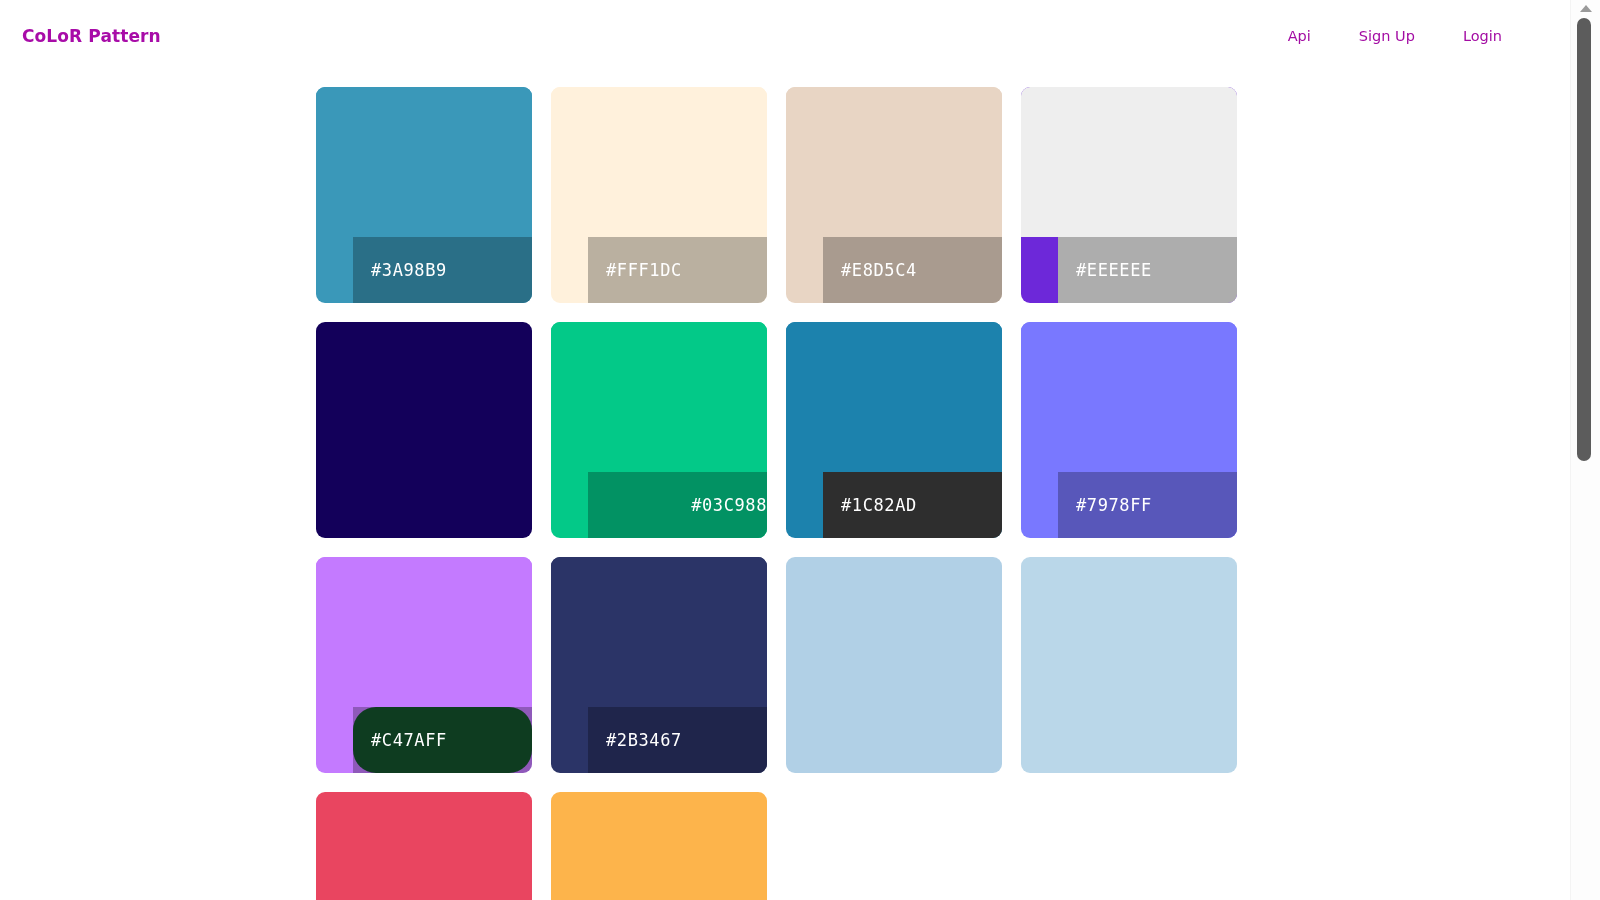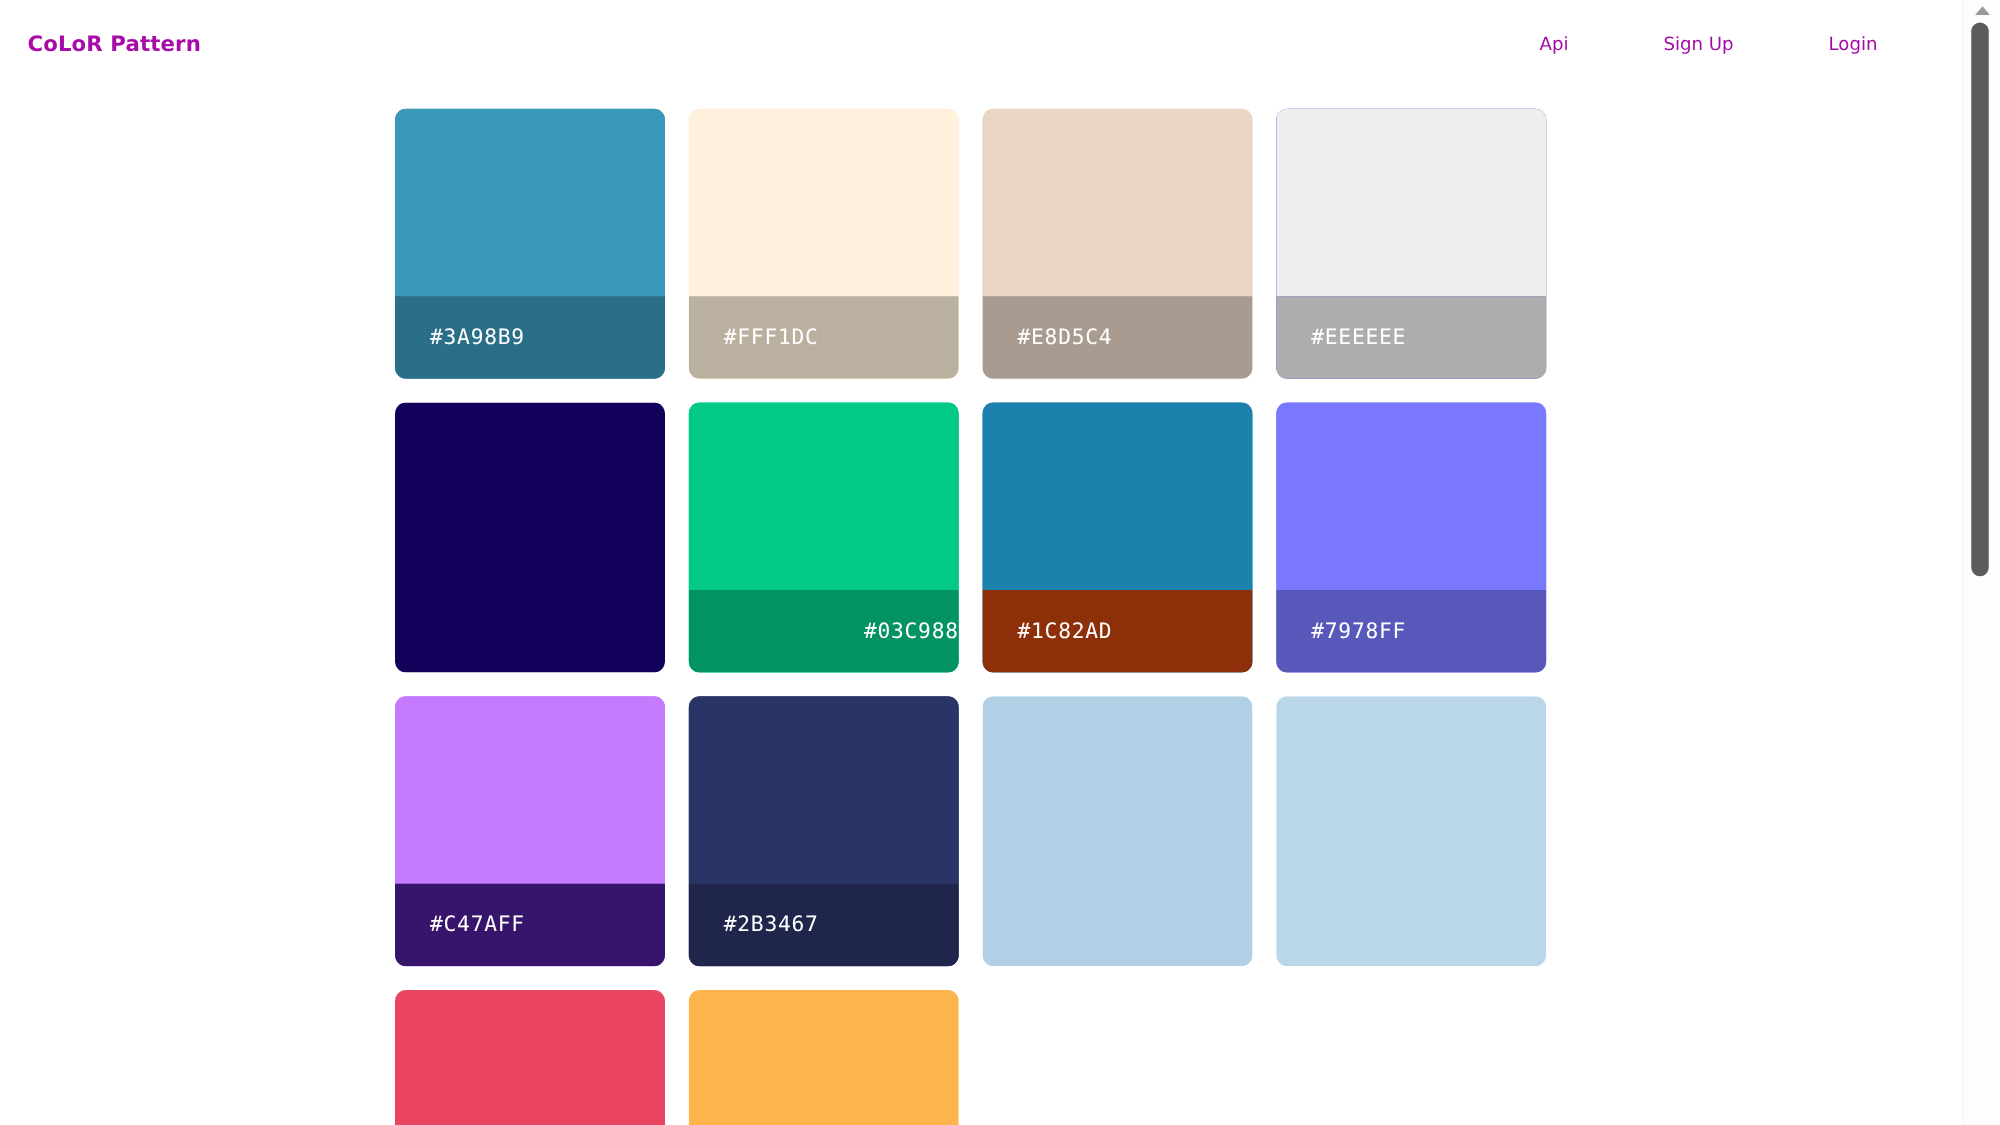--- a/index.html
+++ b/index.html
@@ -44,21 +44,21 @@
     color: #a80ca8;
     letter-spacing: 0.1px;
     white-space: nowrap;
     line-height: 1;
     padding-top: 4px;
   }
 
   #main-nav {
     display: flex;
     align-items: center;
-    gap: 76px;
+    gap: 48px;
     padding-right: 46px;
     padding-top: 4px;
   }
 
   .nav-link {
     font-size: 14.5px;
     color: #a30ca3;
     text-decoration: none;
     white-space: nowrap;
     cursor: pointer;
@@ -90,22 +90,23 @@
 
   .card-swatch {
     flex: 1 1 auto;
   }
 
   .card-footer {
     height: 66px;
     flex: 0 0 66px;
     display: flex;
     align-items: center;
-    padding-left: 28px;
-    position: relative;
+    padding-left: 18px;
+    position: relative;
+    margin-left: 37px;
   }
 
   .card-footer::before {
     content: "";
     position: absolute;
     inset: 0;
     background: rgba(0, 0, 0, 0.27);
   }
 
   .hex-label {
@@ -194,33 +195,33 @@
         <div class="card-swatch" style="background: rgb(19, 0, 90);"></div>
       </div>
       <div class="color-card" style="background: rgb(3, 201, 136);">
         <div class="card-swatch" style="background: rgb(3, 201, 136);"></div>
         <div class="card-footer" style="background: rgb(3, 201, 136); justify-content: flex-end;">
           <span class="hex-label">#03C988</span>
         </div>
       </div>
       <div class="color-card" style="background: rgb(28, 130, 173);">
         <div class="card-swatch" style="background: rgb(28, 130, 173);"></div>
-        <div class="card-footer" style="background: #c2410c;">
+        <div class="card-footer" style="background: #404040;">
           <span class="hex-label">#1C82AD</span>
         </div>
       </div>
       <div class="color-card" style="background: rgb(121, 120, 255);">
         <div class="card-swatch" style="background: rgb(121, 120, 255);"></div>
         <div class="card-footer" style="background: rgb(121, 120, 255);">
           <span class="hex-label">#7978FF</span>
         </div>
       </div>
       <div class="color-card" style="background: rgb(196, 122, 255);">
         <div class="card-swatch" style="background: rgb(196, 122, 255);"></div>
-        <div class="card-footer" style="background: #4c1d95;">
+        <div class="card-footer" style="background: #14532d; border-radius: 23px;">
           <span class="hex-label">#C47AFF</span>
         </div>
       </div>
       <div class="color-card" style="background: rgb(43, 52, 103);">
         <div class="card-swatch" style="background: rgb(43, 52, 103);"></div>
         <div class="card-footer" style="background: rgb(43, 52, 103);">
           <span class="hex-label">#2B3467</span>
         </div>
       </div>
       <div class="color-card" style="background: rgb(177, 208, 230);">

